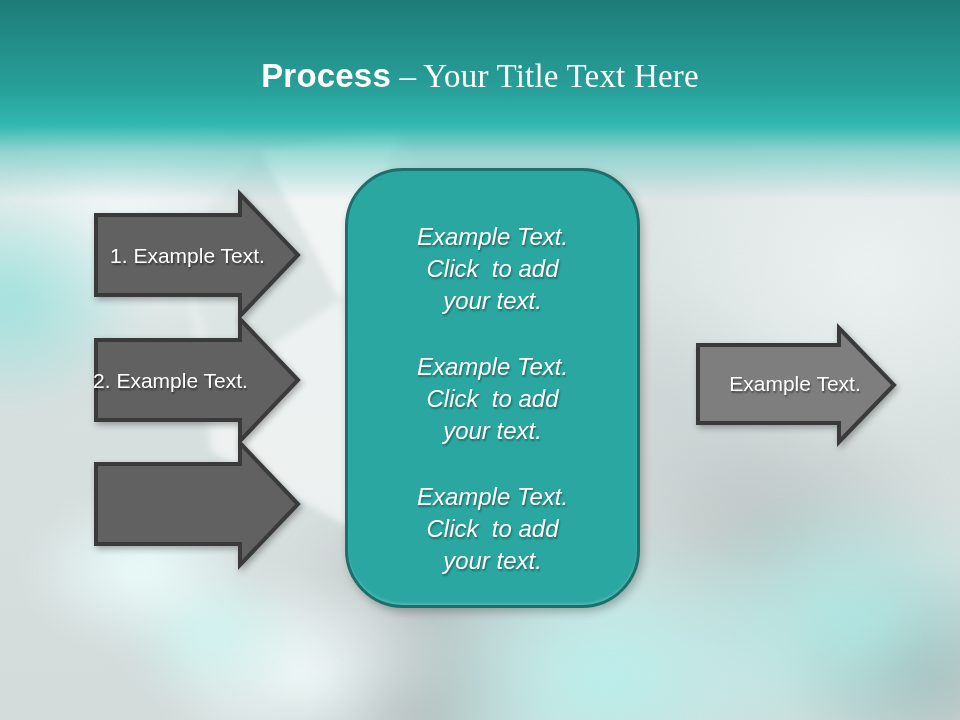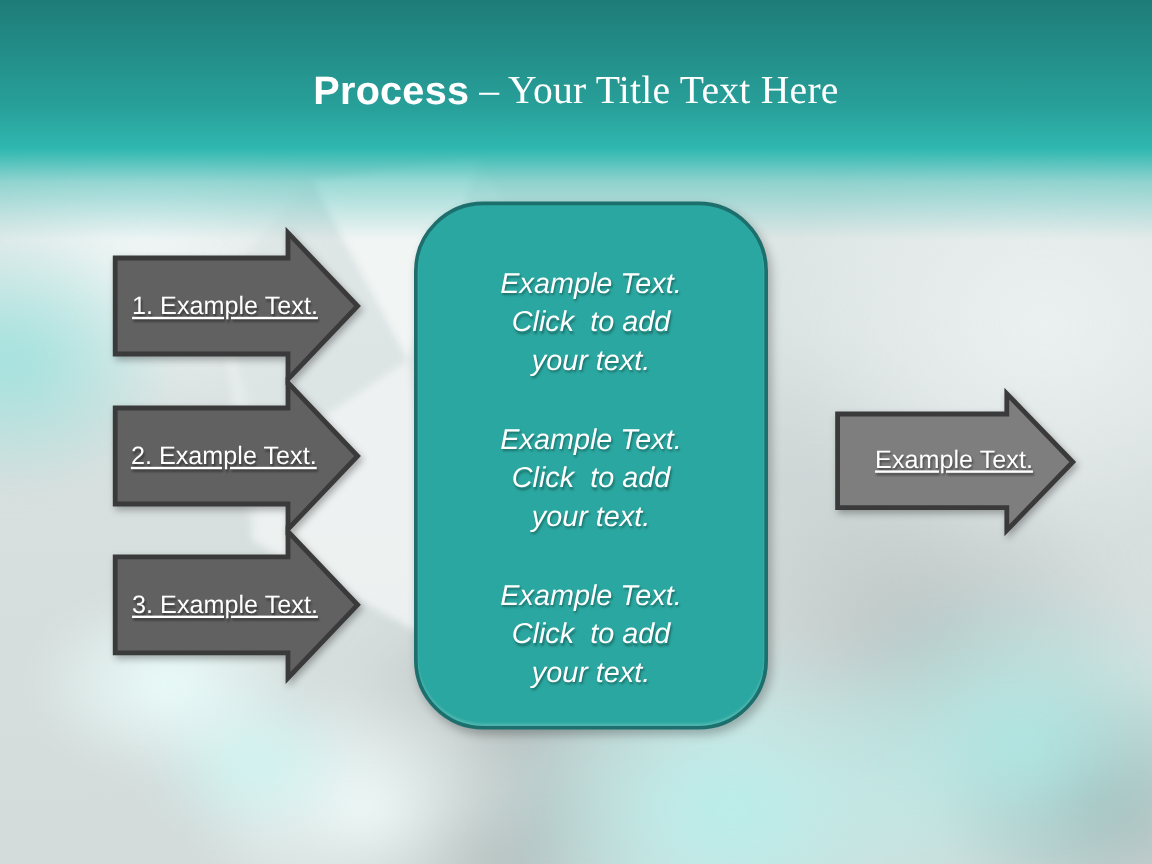--- a/index.html
+++ b/index.html
@@ -58,21 +58,21 @@
   
   .arrow-svg{position:absolute;overflow:visible;
     filter:drop-shadow(2px 3px 3px rgba(0,0,0,0.30));}
   .arrow-svg polygon{stroke:var(--arrow-stroke,#3a3a3a);stroke-width:4;stroke-linejoin:miter;}
   .arrow-left polygon{fill:var(--left-arrow-fill,#616161);}
   .arrow-right polygon{fill:var(--right-arrow-fill,#7e7e7e);}
   .arrow-label{
     position:absolute;display:flex;align-items:center;justify-content:center;
     color:var(--body-text,#ffffff);font-size:21px;
     text-shadow:1px 2px 2px rgba(0,0,0,0.45);
-    pointer-events:none;white-space:pre;text-decoration:underline;
+    pointer-events:none;white-space:pre;
   }
   
   .center-box{
     position:absolute;left:345px;top:168px;width:295px;height:440px;
     box-sizing:border-box;
     background:var(--box-fill,#2aa7a0);
     border:3px solid var(--box-border,#1c6f6c);
     border-radius:58px;
     box-shadow:3px 4px 8px rgba(0,0,0,0.25), inset 0 -2px 2px rgba(255,255,255,0.18);
     display:flex;flex-direction:column;align-items:center;justify-content:center;
@@ -109,26 +109,25 @@
   </div>
 
   <svg class="arrow-svg arrow-left" style="left:94px;top:192px" width="206" height="126" viewBox="0 0 206 126">
     <polygon points="2,23 146,23 146,2 204,63 146,124 146,103 2,103"></polygon>
   </svg>
   <div class="arrow-label" style="left:95px;top:216px;width:185px;height:80px">1. Example Text.</div>
 
   <svg class="arrow-svg arrow-left" style="left:94px;top:317px" width="206" height="126" viewBox="0 0 206 126">
     <polygon points="2,23 146,23 146,2 204,63 146,124 146,103 2,103"></polygon>
   </svg>
-  <div class="arrow-label" style="left:94px;top:341px;width:185px;height:80px">2. Example Text.</div>
+  <div class="arrow-label" style="left:78px;top:341px;width:185px;height:80px">2. Example Text.</div>
 
   <svg class="arrow-svg arrow-left" style="left:94px;top:441px" width="206" height="126" viewBox="0 0 206 126">
     <polygon points="2,23 146,23 146,2 204,63 146,124 146,103 2,103"></polygon>
   </svg>
-  <div class="arrow-label" style="left:95px;top:465px;width:185px;height:80px">3. Example Text.</div>
 
   <div class="center-box">
     <div class="box-block">
       <div class="box-line">Example Text.</div>
       <div class="box-line">Click&nbsp; to add</div>
       <div class="box-line">your text.</div>
     </div>
     <div class="box-block">
       <div class="box-line">Example Text.</div>
       <div class="box-line">Click&nbsp; to add</div>

